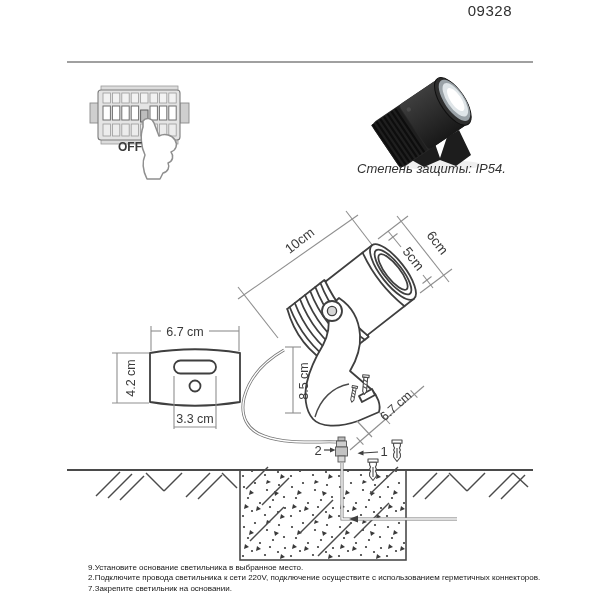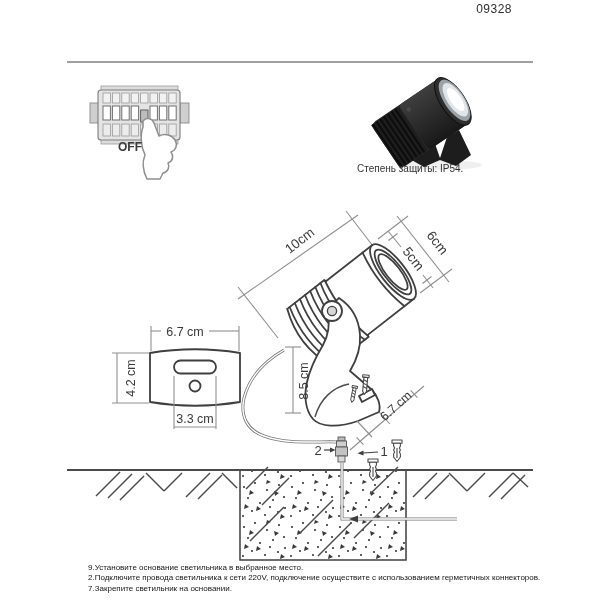--- a/index.html
+++ b/index.html
@@ -1,21 +1,21 @@
 <!DOCTYPE html>
 <html><head>
 <meta charset="utf-8">
 <style>
   html,body{margin:0;padding:0;}
   body{width:600px;height:600px;background:#ffffff;position:relative;overflow:hidden;
        font-family:"Liberation Sans",sans-serif;}
   .abs{position:absolute;}
-  #model-number{right:88px;top:2px;font-size:12px;color:#2f2f2f;letter-spacing:.5px;text-align:right;}
+  #model-number{right:88px;top:2px;font-size:15px;color:#2f2f2f;letter-spacing:.5px;text-align:right;}
   #top-divider{left:67px;top:61px;width:466px;height:2px;background:#a0a0a0;}
-  #spec-block{left:357px;top:162px;font-size:10px;line-height:13px;color:#333;white-space:nowrap;}
+  #spec-block{left:357px;top:162px;font-size:13px;line-height:13px;color:#333;white-space:nowrap;font-style:italic;}
   #instructions{left:88px;top:563px;font-size:8px;line-height:10.4px;color:#151515;white-space:nowrap;}
   svg{position:absolute;left:0;top:0;}
   text{font-family:"Liberation Sans",sans-serif;fill:#3a3a3a;}
   .dim{stroke:#8f8f8f;stroke-width:1.1;fill:none;}
   .obj{stroke:#3f3f3f;stroke-width:1.8;fill:none;stroke-linecap:round;}
   .objf{stroke:#3f3f3f;stroke-width:1.8;fill:#fff;stroke-linejoin:round;}
   .thin{stroke:#4a4a4a;stroke-width:1.4;fill:none;}
 </style>
 </head>
 <body>

